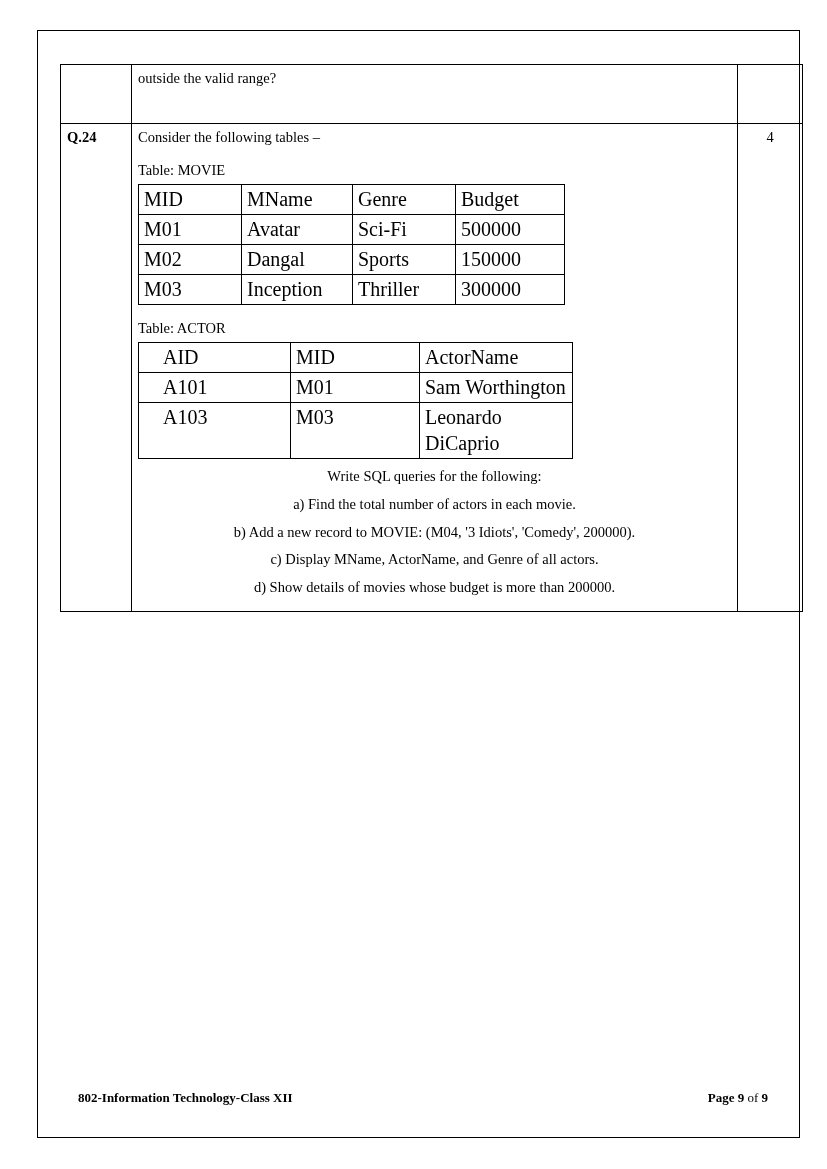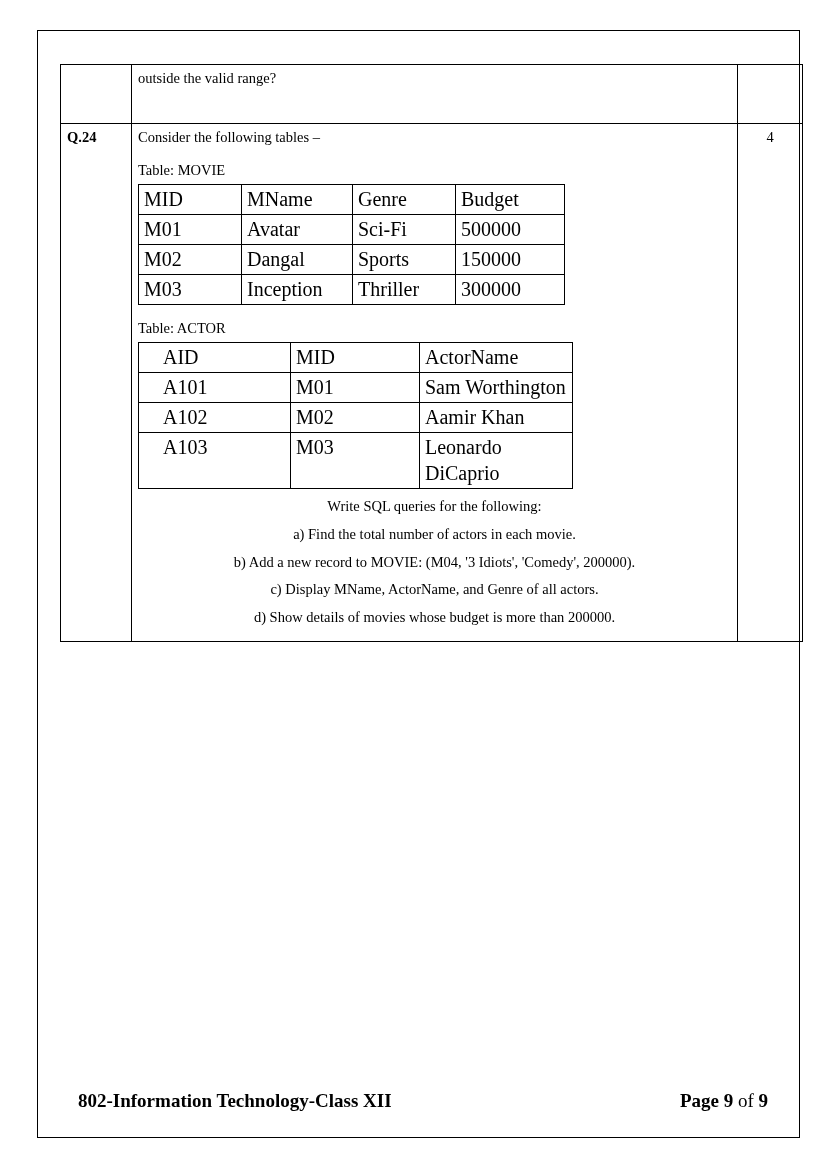--- a/index.html
+++ b/index.html
@@ -103,21 +103,21 @@
   }
   
   .footer {
     position: absolute;
     left: 78px;
     top: 1090px;
     width: 690px;
     display: flex;
     justify-content: space-between;
     align-items: baseline;
-    font-size: 19px;
+    font-size: 13px;
     font-weight: bold;
   }
   .footer .page-no .num {
     font-weight: bold;
   }
   .footer .page-no .of {
     font-weight: normal;
   }
 </style>
 </head>
@@ -180,25 +180,20 @@
             <tbody>
               <tr>
                 <td class="c1">AID</td>
                 <td class="c2">MID</td>
                 <td class="c3">ActorName</td>
               </tr>
               <tr>
                 <td class="c1">A101</td>
                 <td class="c2">M01</td>
                 <td class="c3">Sam Worthington</td>
-              </tr>
-              <tr>
-                <td class="c1">A102</td>
-                <td class="c2">M02</td>
-                <td class="c3">Aamir Khan</td>
               </tr>
               <tr>
                 <td class="c1">A103</td>
                 <td class="c2">M03</td>
                 <td class="c3">Leonardo DiCaprio</td>
               </tr>
             </tbody>
           </table>
 
           <div class="qlist">

